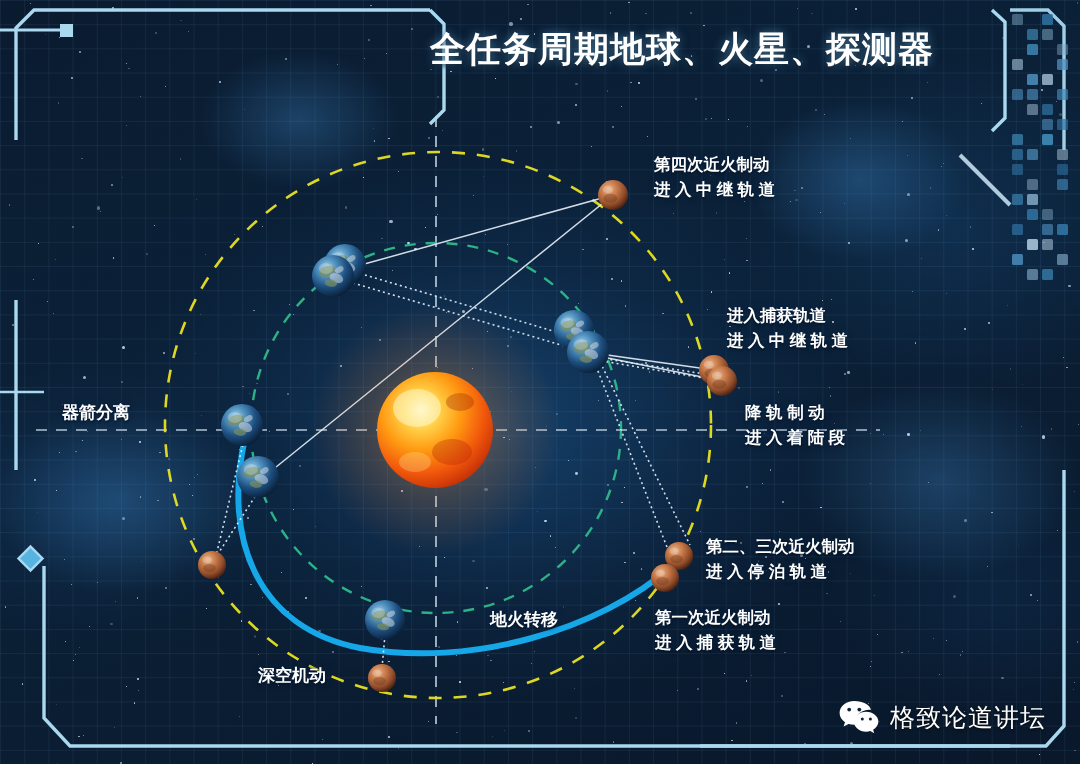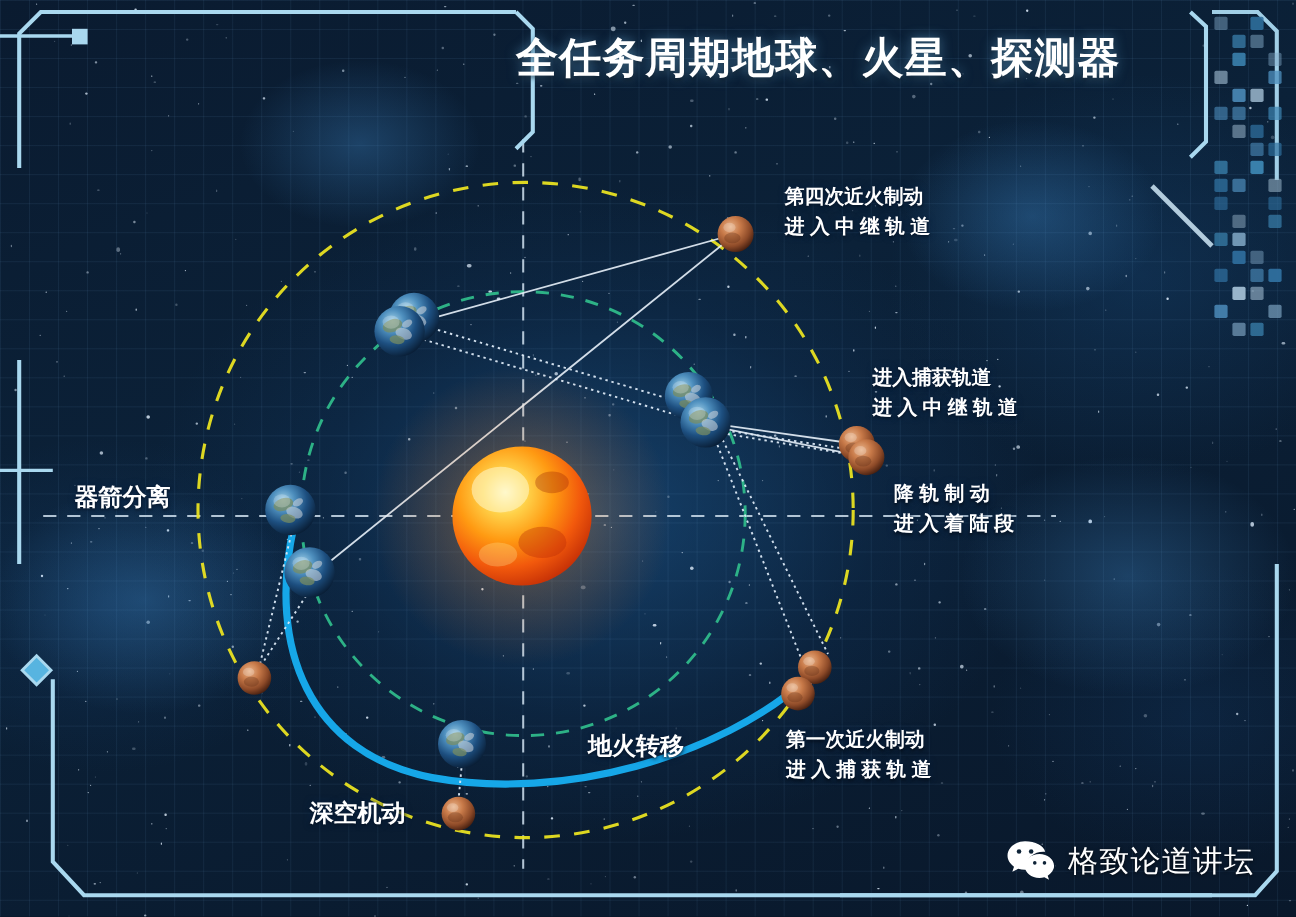--- a/index.html
+++ b/index.html
@@ -46,21 +46,21 @@
   #title .l1 { text-align:left; }
   #title .l2 { text-align:right; padding-right:6px; }
 
   
   .lbl {
     position:absolute; color:#fff; font-weight:bold; font-size:16.5px;
     line-height:1.52; white-space:nowrap;
     text-shadow:0 0 6px rgba(10,40,80,0.95), 0 1px 3px rgba(0,0,0,0.9);
   }
   .lbl .sp { letter-spacing:4.4px; }
-  .lbl.one { font-size:20px; }
+  .lbl.one { font-size:17px; }
 
   
   #wm {
     position:absolute; right:34px; bottom:30px;
     display:flex; align-items:center; gap:11px;
     color:#fff; font-size:25px; font-weight:normal; letter-spacing:1px;
     text-shadow:0 1px 3px rgba(0,0,0,0.8);
   }
   #wm svg { display:block; }
 
@@ -750,20 +750,22 @@
       </div>
       <div class="lbl" style="left: 727px; top: 303px;">
         <div>进入捕获轨道</div>
         <div class="sp">进入中继轨道</div>
       </div>
       <div class="lbl" style="left: 745px; top: 400px;">
         <div>降 轨 制 动</div>
         <div class="sp">进入着陆段</div>
       </div>
       <div class="lbl" style="left: 706px; top: 534px;">
+        <div>第二、三次近火制动</div>
+        <div class="sp">进入停泊轨道</div>
       </div>
       <div class="lbl" style="left: 655px; top: 605px;">
         <div>第一次近火制动</div>
         <div class="sp">进入捕获轨道</div>
       </div>
       <div class="lbl one" style="left: 62px; top: 400px;">
         <div>器箭分离</div>
       </div>
       <div class="lbl one" style="left: 258px; top: 663px;">
         <div>深空机动</div>

